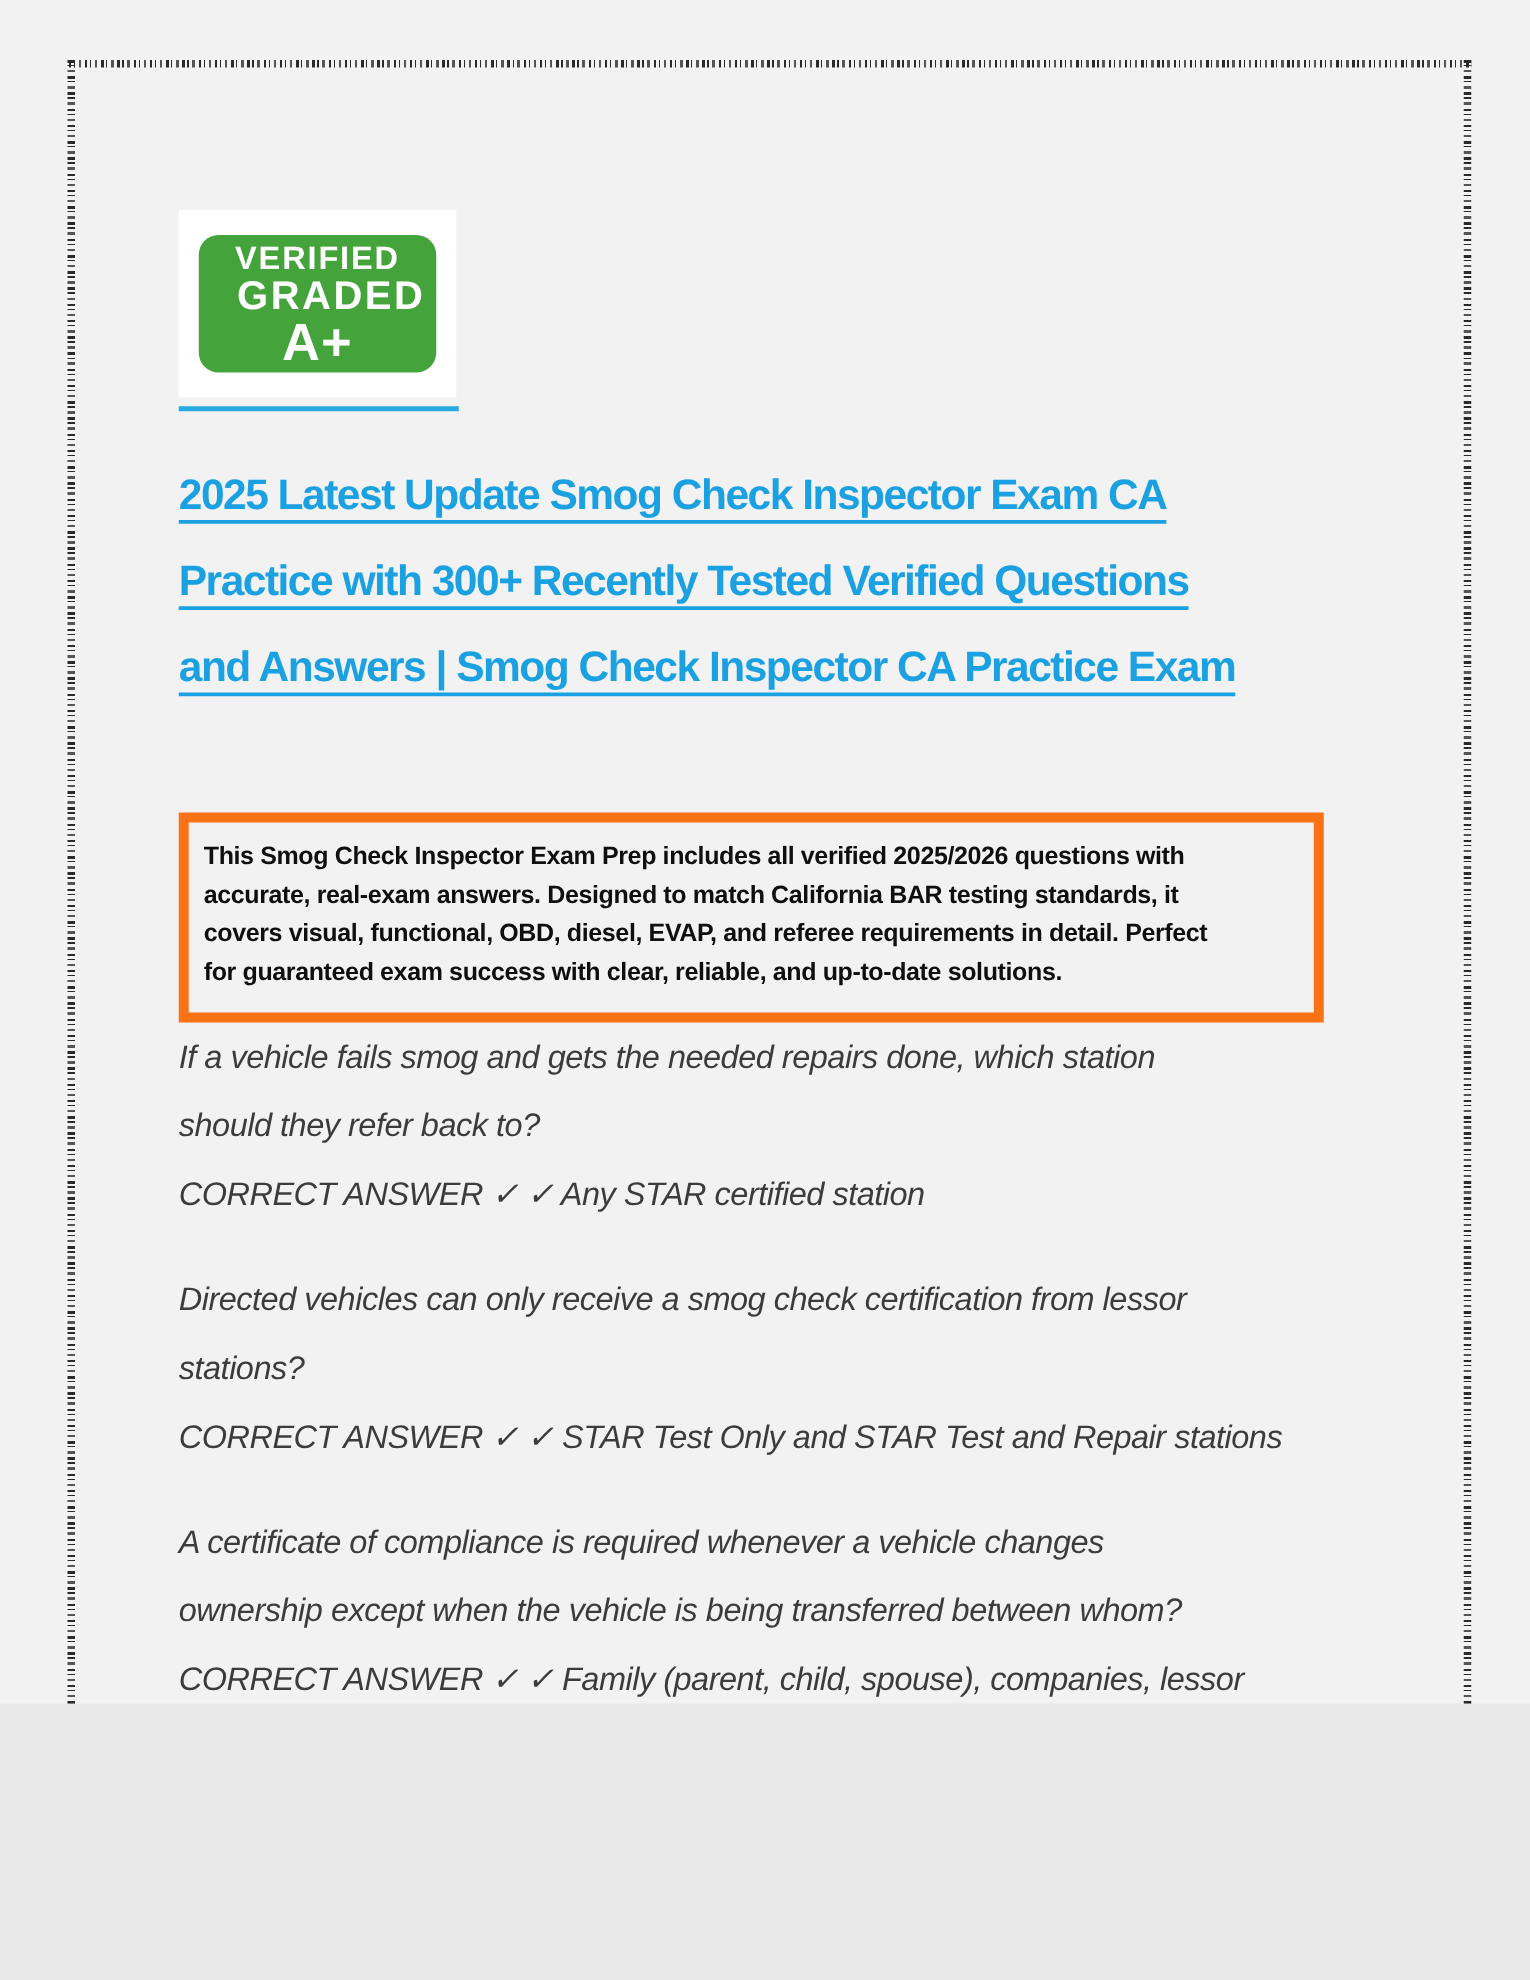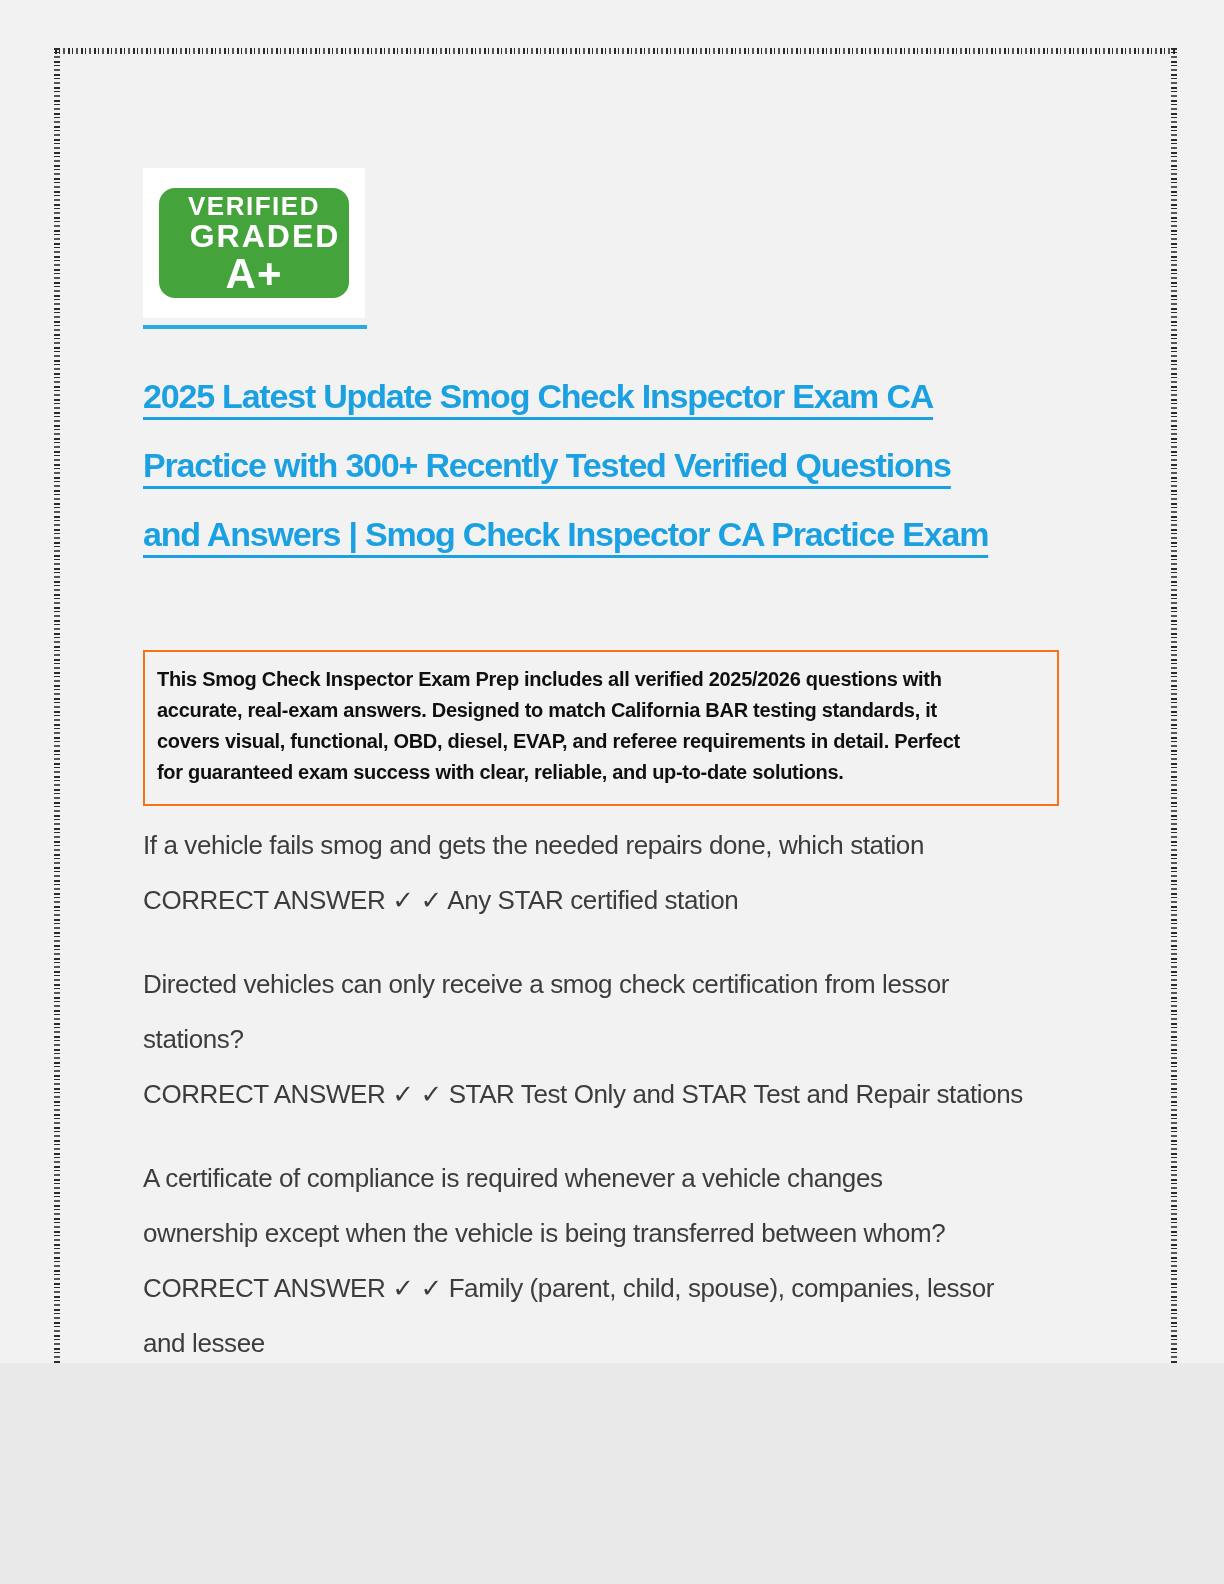--- a/index.html
+++ b/index.html
@@ -83,40 +83,40 @@
     line-height: 1.2;
     cursor: pointer;
     text-align: center;
   }
 
   
   .desc-box {
     position: absolute;
     left: 143px; top: 650px;
     width: 916px;
-    border: 2px solid #f97316;
+    border: 8px solid #f97316;
     padding: 12px 12px 16px 12px;
     color: #0f0f0f;
     font-weight: bold;
     font-size: 20px;
     letter-spacing: -0.3px;
   }
   .desc-line { line-height: 31px; white-space: nowrap; }
 
   
   .qa {
     position: absolute;
     left: 143px; top: 818px;
     width: 965px;
     color: #3c3c3c;
     font-size: 26px;
     letter-spacing: -0.4px;
   }
   .qa-block { margin-bottom: 29px; }
-  .qline { line-height: 55px; white-space: nowrap; }
+  .qline { line-height: 55px; white-space: nowrap; font-style: italic; }
 </style>
 </head>
 <body>
 
 <div class="page">
 
   <div class="frame-edge frame-h frame-top"></div>
   <div class="frame-edge frame-h frame-bottom"></div>
   <div class="frame-edge frame-v frame-left"></div>
   <div class="frame-edge frame-v frame-right"></div>
@@ -140,20 +140,21 @@
     <div class="desc-line">This Smog Check Inspector Exam Prep includes all verified 2025/2026 questions with</div>
     <div class="desc-line">accurate, real-exam answers. Designed to match California BAR testing standards, it</div>
     <div class="desc-line">covers visual, functional, OBD, diesel, EVAP, and referee requirements in detail. Perfect</div>
     <div class="desc-line">for guaranteed exam success with clear, reliable, and up-to-date solutions.</div>
   </div>
 
   <div class="qa">
 
     <div class="qa-block">
       <div class="qline">If a vehicle fails smog and gets the needed repairs done, which station</div>
+      <div class="qline">should they refer back to?</div>
       <div class="qline">CORRECT ANSWER ✓ ✓ Any STAR certified station</div>
     </div>
 
     <div class="qa-block">
       <div class="qline">Directed vehicles can only receive a smog check certification from lessor</div>
       <div class="qline">stations?</div>
       <div class="qline">CORRECT ANSWER ✓ ✓ STAR Test Only and STAR Test and Repair stations</div>
     </div>
 
     <div class="qa-block">

